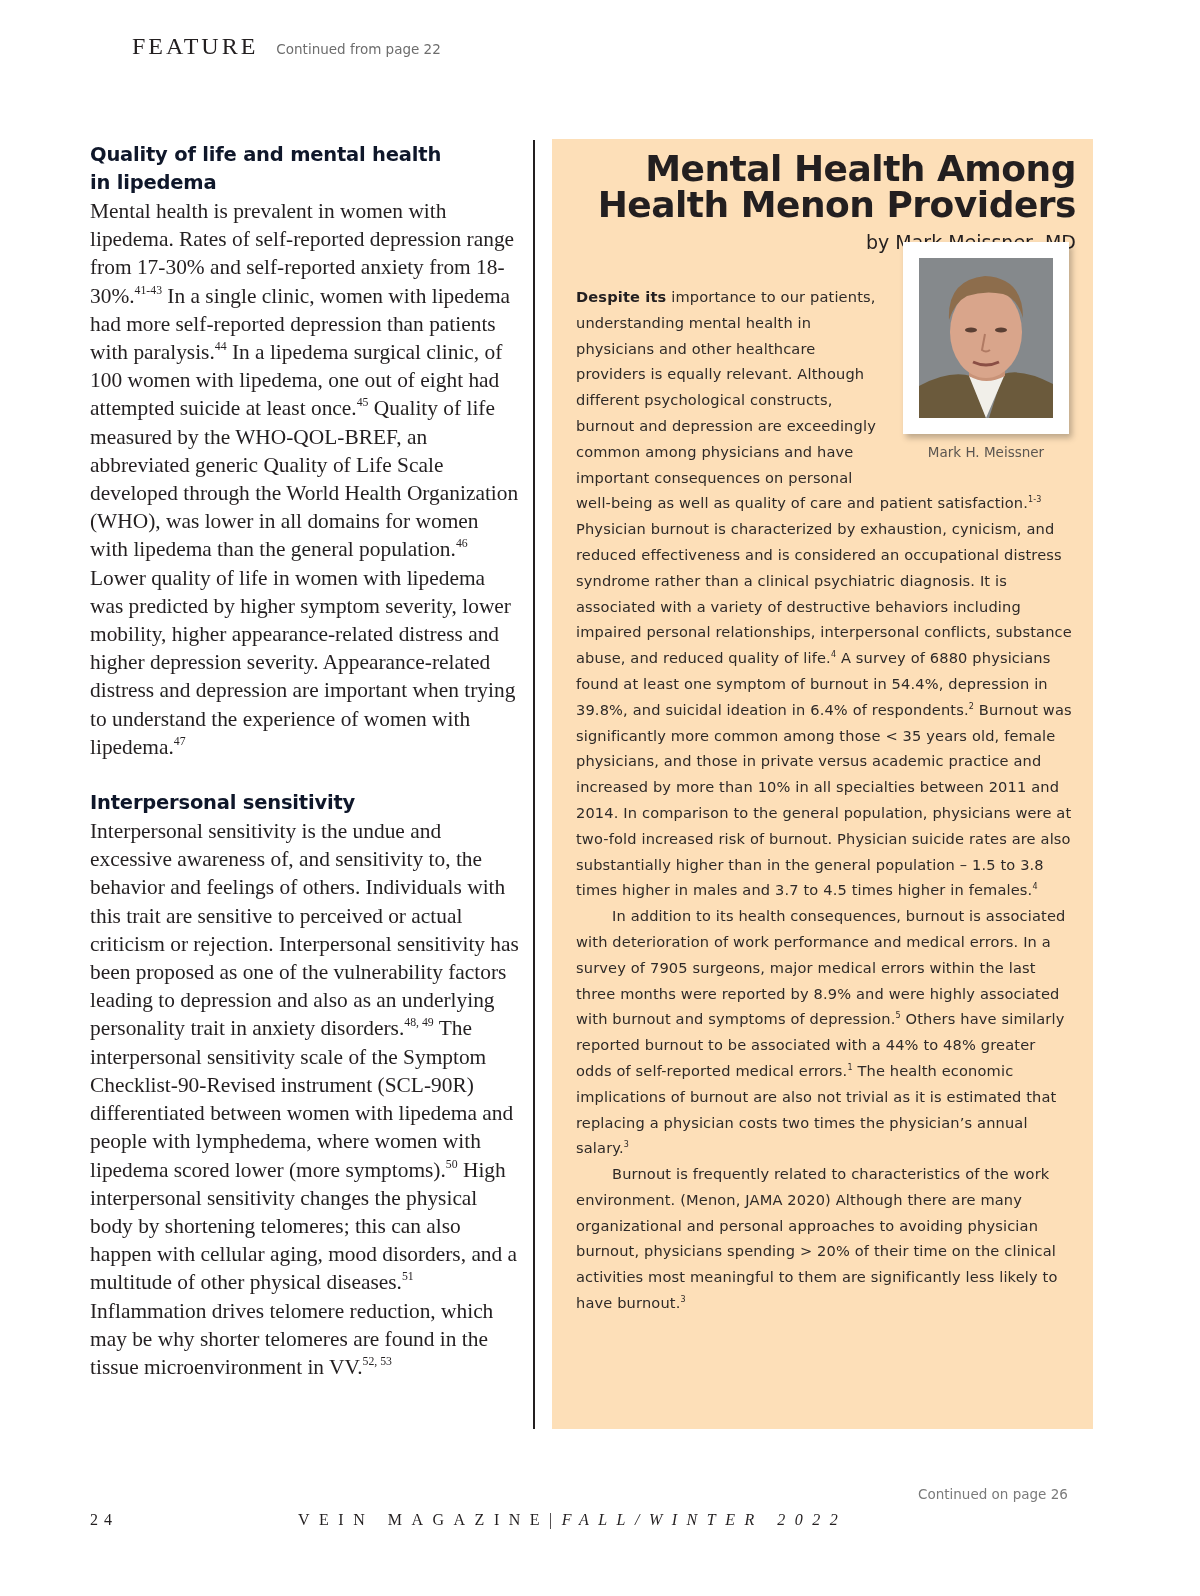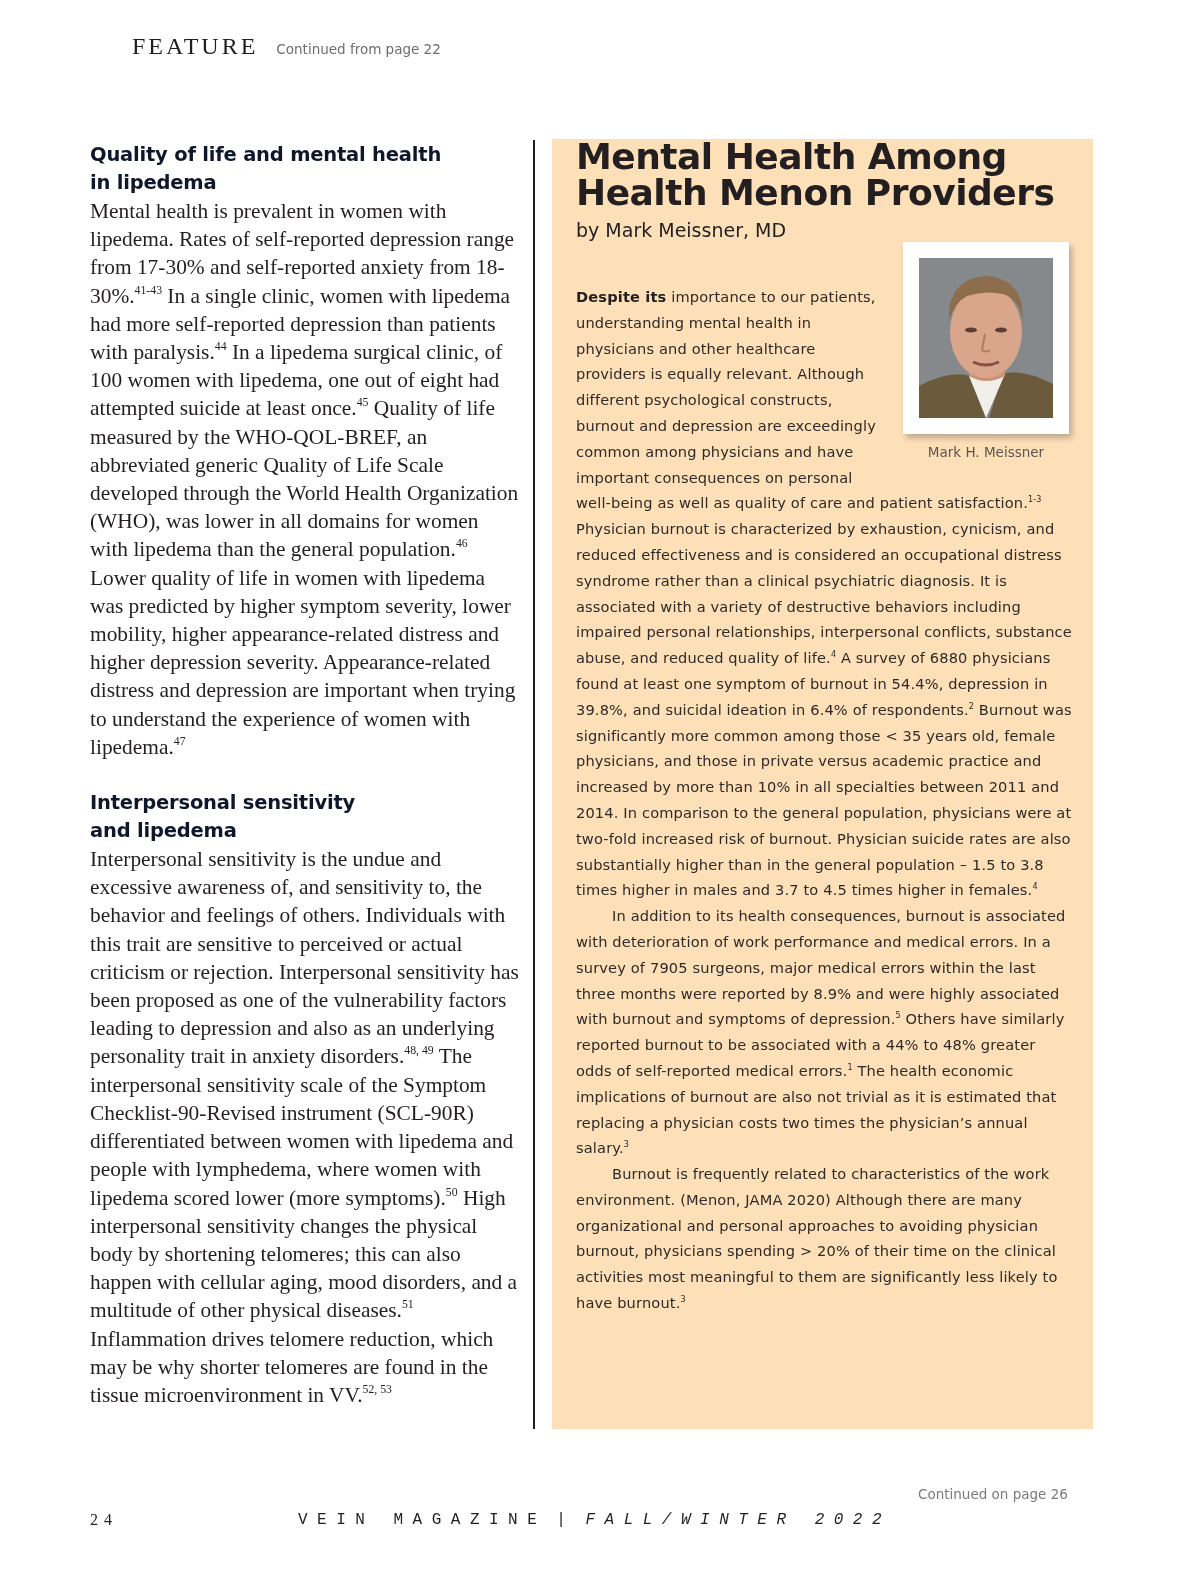--- a/index.html
+++ b/index.html
@@ -16,58 +16,57 @@
     .subhead { font-family: "DejaVu Sans", sans-serif; font-weight: bold; font-size: 19.5px; line-height: 28px; color: #0f172a; letter-spacing: -0.2px; }
     .body-serif { font-family: "Liberation Serif", serif; font-size: 21.4px; line-height: 28.2px; color: #231f20; margin: 0; }
     .body-serif sup, .sb-body sup { font-size: 0.55em; vertical-align: 0.75em; line-height: 0; }
     .gap { height: 28px; }
 
     
     .divider { left: 533px; top: 140px; width: 1.5px; height: 1289px; background: #231f20; }
 
     
     .sidebar-box { left: 552px; top: 139px; width: 541px; height: 1290px; background: #fddfb8; }
-    .sb-inner { position: absolute; left: 24px; top: 0; width: 500px; }
+    .sb-inner { position: absolute; left: 24px; top: 12px; width: 500px; text-align: right; }
     .sb-title { font-family: "DejaVu Sans", sans-serif; font-weight: bold; font-size: 36px; line-height: 36px; color: #231f20; letter-spacing: -0.5px; margin: 0; }
     .sb-byline { font-family: "DejaVu Sans", sans-serif; font-size: 19px; line-height: 26px; color: #231f20; margin-top: 6px; }
     .sb-body { font-family: "DejaVu Sans", sans-serif; font-size: 14.6px; line-height: 25.8px; color: #2e2a28; letter-spacing: 0.15px; margin: 0; }
     .sb-body b { font-weight: bold; color: #231f20; }
     .indent { text-indent: 36px; }
     .sb-text { position: absolute; left: 24px; top: 145px; width: 497px; }
 
     
     .photo-float { float: right; width: 180px; height: 215px; margin: -42px -10px 16px 14px; position: relative; }
     .photo-frame { position: absolute; left: 0; top: 0; width: 166px; height: 192px; background: #ffffff; box-shadow: 3px 4px 6px rgba(0,0,0,0.25); }
     .photo-img { position: absolute; left: 16px; top: 16px; width: 134px; height: 160px; overflow: hidden; background: linear-gradient(135deg, #7b7f82 0%, #9a9ea0 50%, #6f7376 100%); }
     .photo-caption { position: absolute; left: 0; top: 202px; width: 166px; text-align: center; font-family: "DejaVu Sans", sans-serif; font-size: 13.5px; color: #5b5651; }
 
     
     .continued-on { left: 918px; top: 1486px; font-family: "DejaVu Sans", sans-serif; font-size: 13.5px; color: #7a7a7a; }
     .folio { left: 90px; top: 1511px; font-family: "Liberation Serif", serif; font-size: 16px; letter-spacing: 6px; color: #231f20; }
-    .footer-center { left: 298px; top: 1511px; font-family: Liberation Mono, monospace; font-size: 16px; letter-spacing: 9.5px; color: #231f20; display: flex; gap: 10px; white-space: nowrap; }
+    .footer-center { left: 298px; top: 1511px; font-family: Liberation Serif, serif; font-size: 16px; letter-spacing: 9.5px; color: #231f20; display: flex; white-space: nowrap; }
     .footer-center .issue { font-style: italic; }
   </style>
 </head>
 <body>
 
 <div class="abs running-head">
   <span class="section-label">FEATURE</span>
   <span class="continued-from">Continued from page 22</span>
 </div>
 
 <div class="abs left-col">
   <div class="subhead">
     <div>Quality of life and mental health</div>
     <div>in lipedema</div>
   </div>
   <p class="body-serif">Mental health is prevalent in women with lipedema. Rates of self-reported depression range from 17-30% and self-reported anxiety from 18-30%.<sup>41-43</sup> In a single clinic, women with lipedema had more self-reported depression than patients with paralysis.<sup>44</sup> In a lipedema surgical clinic, of 100 women with lipedema, one out of eight had attempted suicide at least once.<sup>45</sup> Quality of life measured by the WHO-QOL-BREF, an abbreviated generic Quality of Life Scale developed through the World Health Organization (WHO), was lower in all domains for women with lipedema than the general population.<sup>46</sup> Lower quality of life in women with lipedema was predicted by higher symptom severity, lower mobility, higher appearance-related distress and higher depression severity. Appearance-related distress and depression are important when trying to understand the experience of women with lipedema.<sup>47</sup></p>
   <div class="gap"></div>
   <div class="subhead">
     <div>Interpersonal sensitivity</div>
-    <div>and lipedema</div>
   </div>
   <p class="body-serif">Interpersonal sensitivity is the undue and excessive awareness of, and sensitivity to, the behavior and feelings of others. Individuals with this trait are sensitive to perceived or actual criticism or rejection. Interpersonal sensitivity has been proposed as one of the vulnerability factors leading to depression and also as an underlying personality trait in anxiety disorders.<sup>48, 49</sup> The interpersonal sensitivity scale of the Symptom Checklist-90-Revised instrument (SCL-90R) differentiated between women with lipedema and people with lymphedema, where women with lipedema scored lower (more symptoms).<sup>50</sup> High interpersonal sensitivity changes the physical body by shortening telomeres; this can also happen with cellular aging, mood disorders, and a multitude of other physical diseases.<sup>51</sup> Inflammation drives telomere reduction, which may be why shorter telomeres are found in the tissue microenvironment in VV.<sup>52, 53</sup></p>
 </div>
 
 <div class="abs divider"></div>
 
 <div class="abs sidebar-box">
   <div class="sb-inner">
     <h2 class="sb-title">
       <div>Mental Health Among</div>

